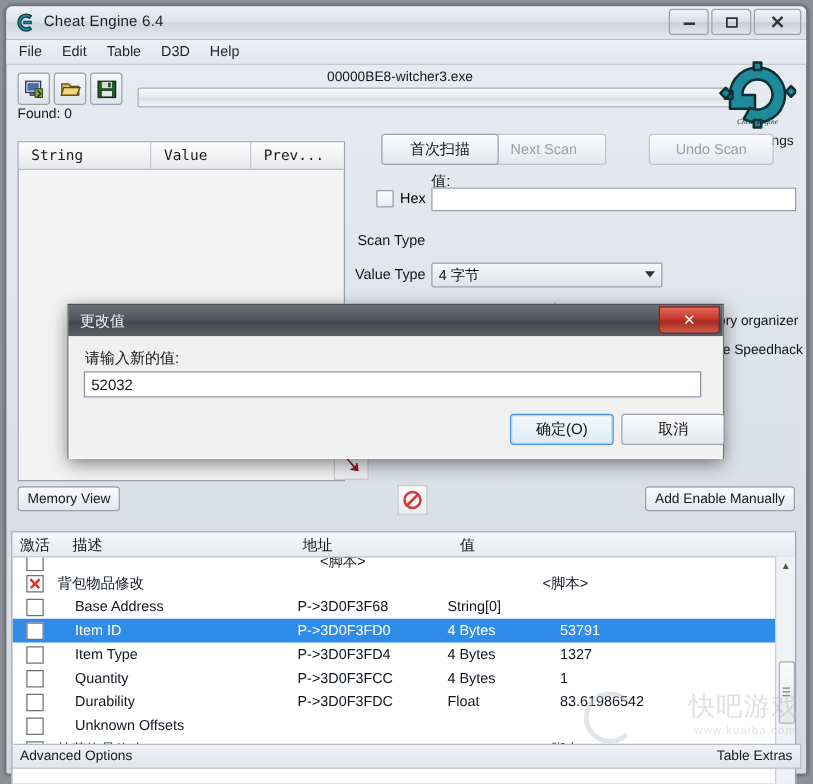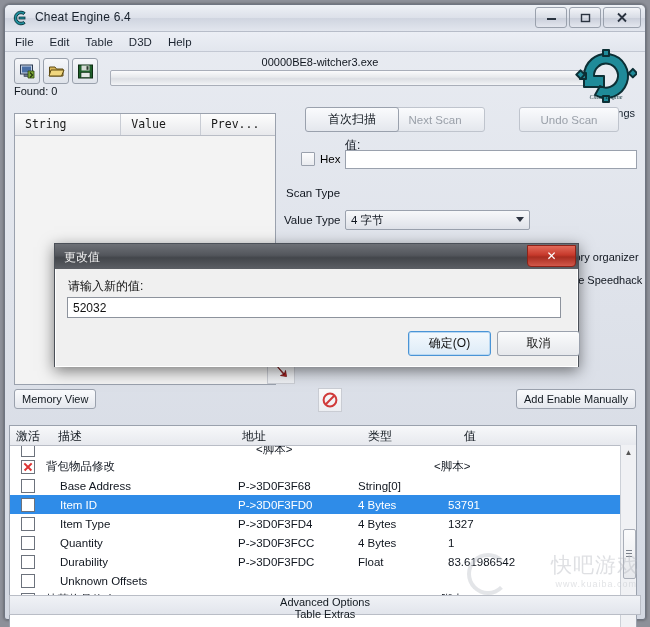--- a/index.html
+++ b/index.html
@@ -199,21 +199,21 @@
   }
   .vs-grip{position:absolute;left:2px;top:20px;width:6px;height:1px;background:#7b818b;
            box-shadow:0 3px 0 #7b818b,0 6px 0 #7b818b;}
 
   
   .statusbar{
     position:absolute;left:4px;right:4px;bottom:4px;height:18px;
     background:linear-gradient(180deg,#f0f2f6,#e2e5ec);
     border:1px solid #b9bdc6;
     display:flex;align-items:center;justify-content:space-between;
-    padding:0 6px;font-size:11px;color:#11181f;flex-direction:column;
+    padding:0 6px;font-size:11px;color:#11181f;
   }
 
   
   .watermark{
     position:absolute;right:4px;bottom:14px;width:176px;height:56px;
     opacity:.45;pointer-events:none;
   }
   .wm-txt{
     position:absolute;right:2px;top:2px;font-size:21px;color:#b9bcc3;
     letter-spacing:1px;font-family:"DejaVu Sans",sans-serif;
@@ -424,21 +424,20 @@
           </svg>
         </div>
         <div class="mbtn" style="right:9px;top:-2px;">Add Enable Manually</div>
       </div>
 
       <div class="ctable">
         <div class="ct-head">
           <div class="ch-act">激活</div>
           <div class="ch-desc">描述</div>
           <div class="ch-addr">地址</div>
-          <div class="ch-type">类型</div>
           <div class="ch-val">值</div>
         </div>
         <div id="ct-body">
             <div class="ctrow clipped">
               <div class="c-act">
                 <span class="tbox"></span>
               </div>
               <div class="c-addr"></div>
               <div class="c-type"></div>
               <div class="c-val">&lt;脚本&gt;</div>

